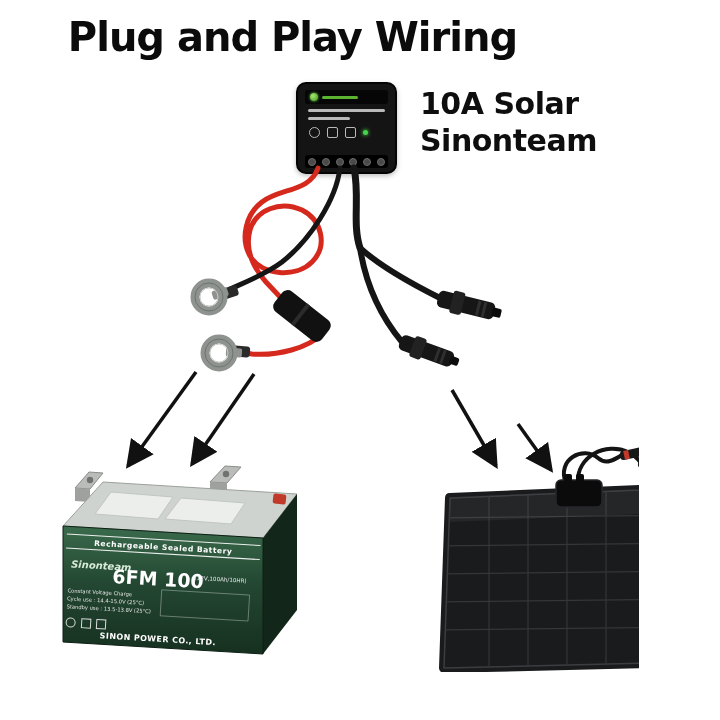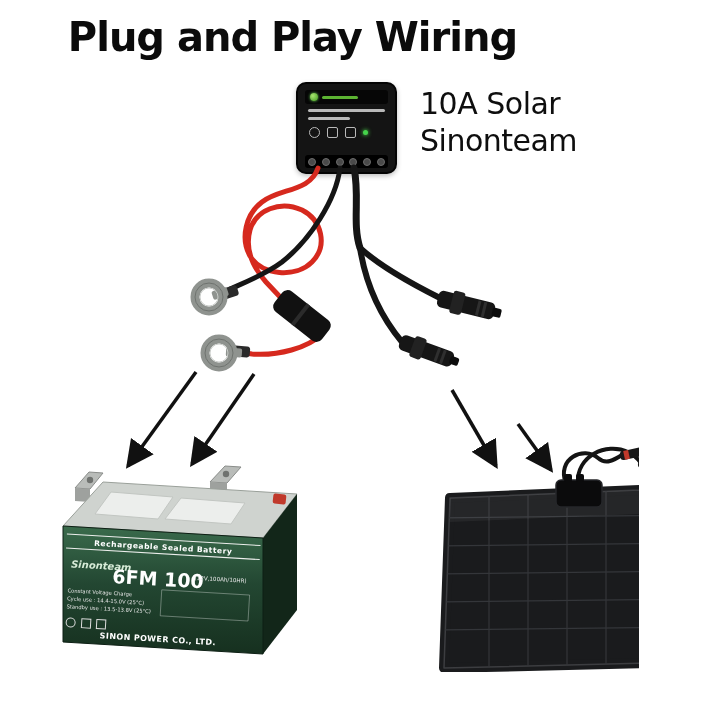--- a/index.html
+++ b/index.html
@@ -4,21 +4,21 @@
 <style>
   html,body{margin:0;padding:0;background:#fff;}
   .canvas{position:relative;width:639px;height:720px;background:#ffffff;overflow:hidden;
           font-family:"DejaVu Sans","Liberation Sans",sans-serif;color:#0d0d0d;border-radius:20px;}
 
   
   .title{position:absolute;top:14px;left:0;right:0;text-align:center;transform:translateX(-27px);
          font-size:40px;font-weight:800;letter-spacing:-1px;color:#0b0b0b;}
 
   
-  .ctrl-label{position:absolute;left:420px;top:86px;font-size:30px;font-weight:400;
+  .ctrl-label{position:absolute;left:420px;top:86px;font-size:30px;font-weight:700;
               line-height:1.22;letter-spacing:-0.5px;color:#0e0e0e;}
 
   
   .controller{position:absolute;left:296px;top:82px;width:97px;height:88px;background:#141414;
               border:2px solid #040404;border-radius:10px;box-shadow:0 2px 5px rgba(0,0,0,.25);}
   .ctrl-screen{margin:6px 7px 0;height:14px;background:#060606;border-radius:3px;
                display:flex;align-items:center;gap:4px;padding:0 5px;}
   .ctrl-logo-dot{width:8px;height:8px;border-radius:50%;
                  background:radial-gradient(circle at 35% 35%,#a8e670,#3f9b1f);box-shadow:0 0 3px #6c5;}
   .ctrl-logo-bar{height:3px;width:36px;background:#5cb332;border-radius:2px;}

